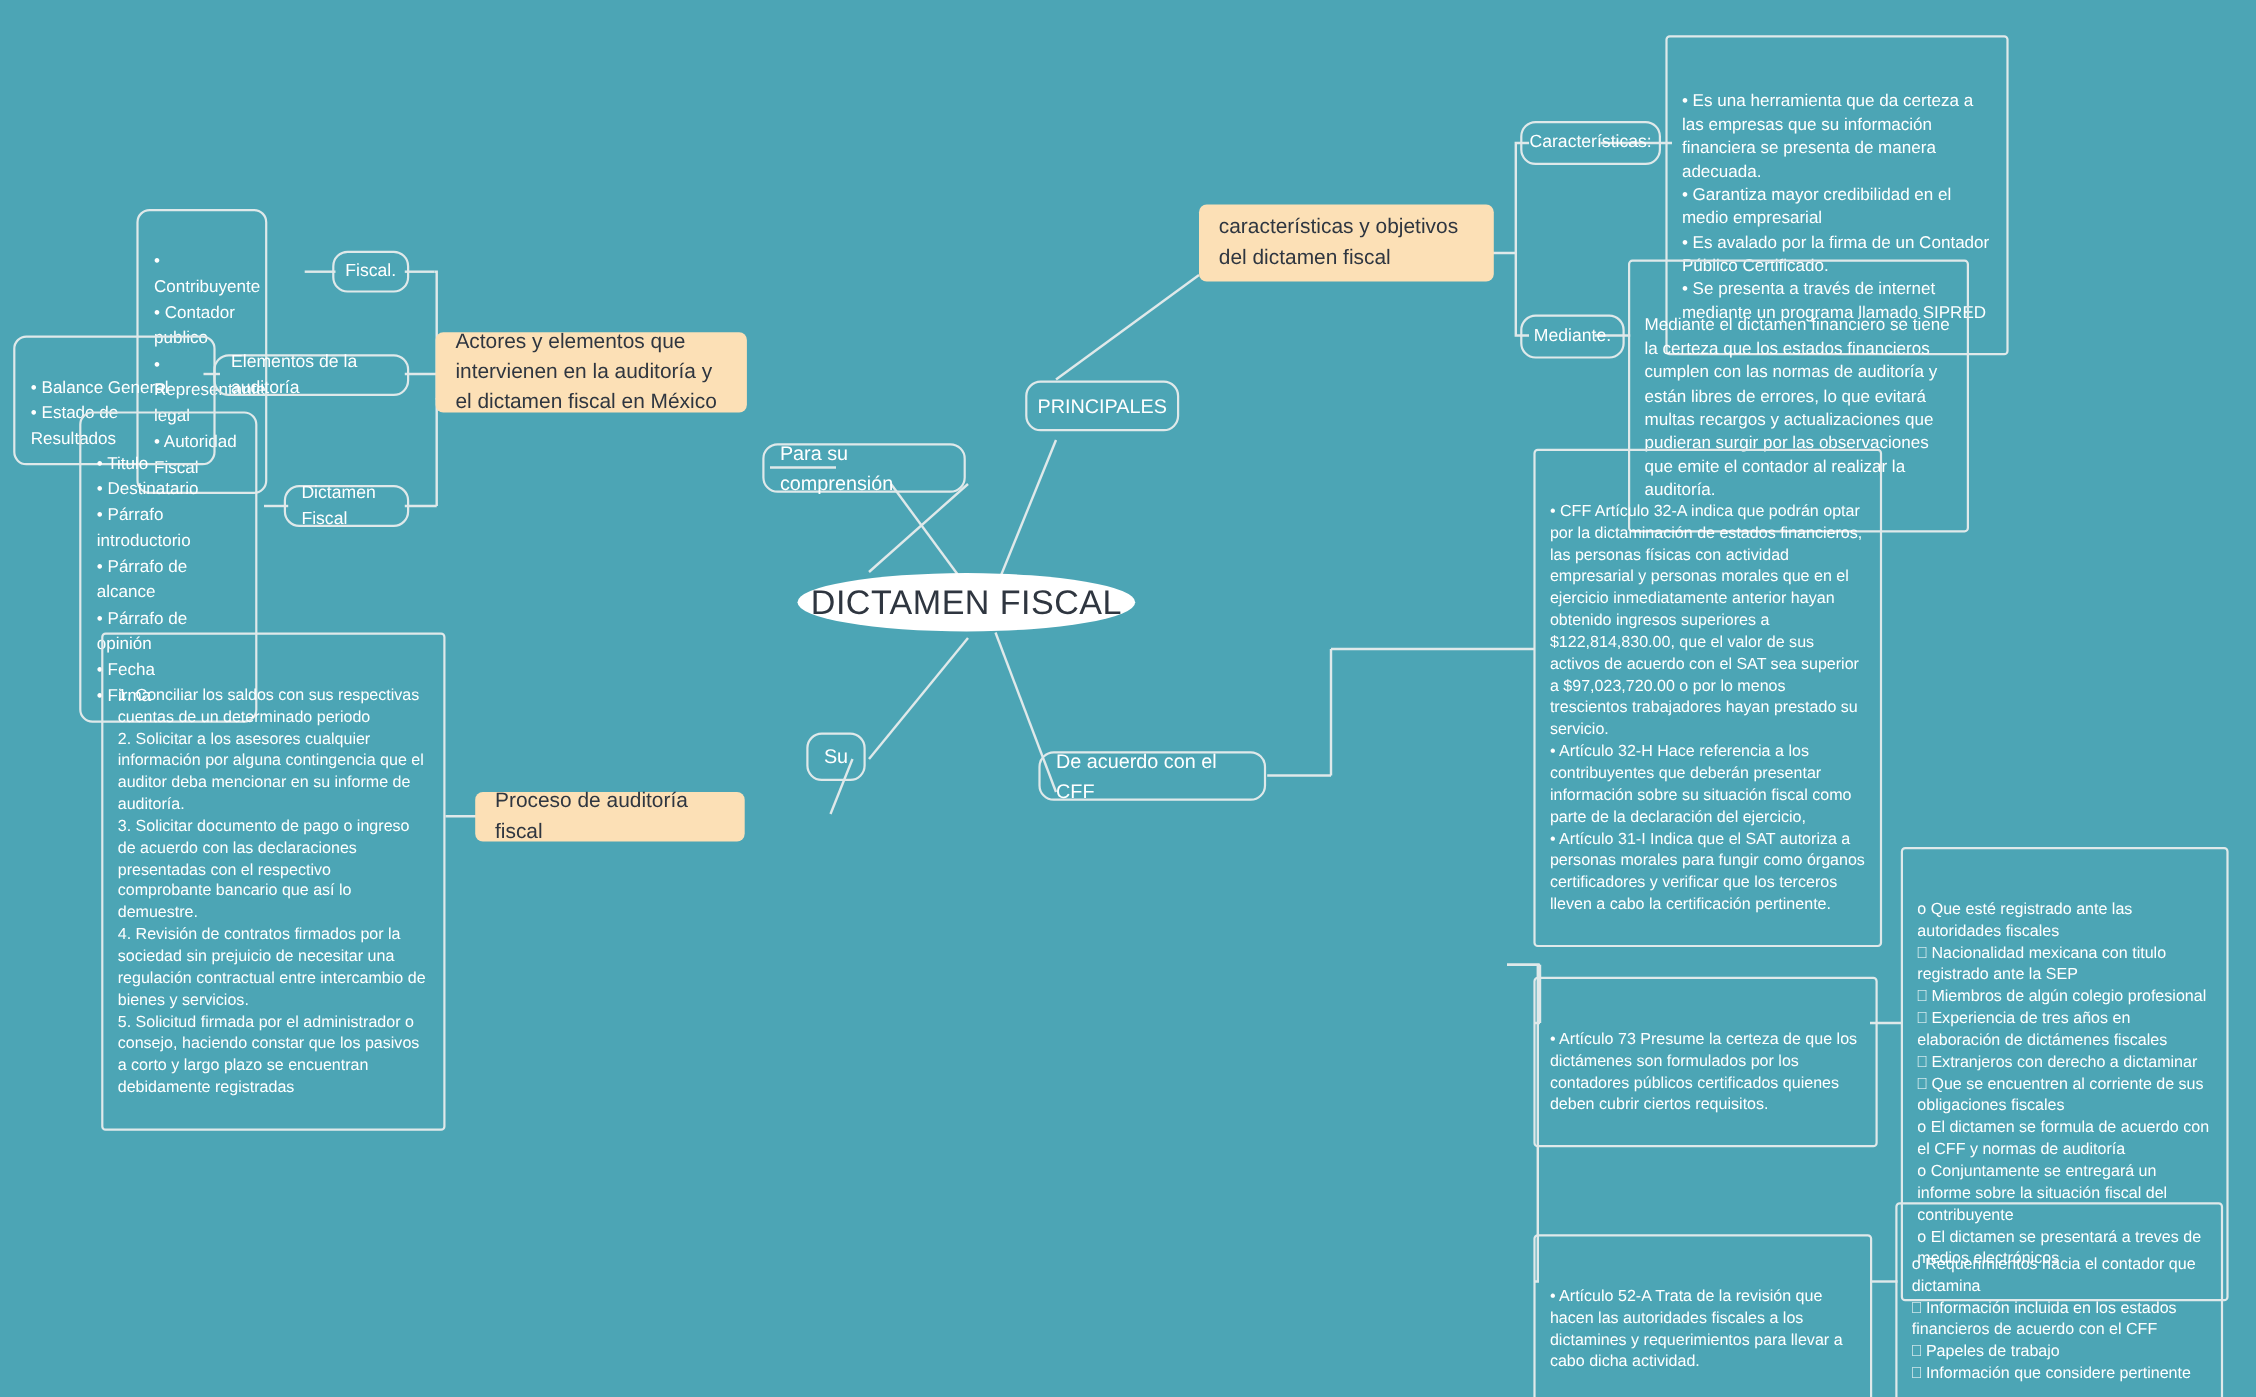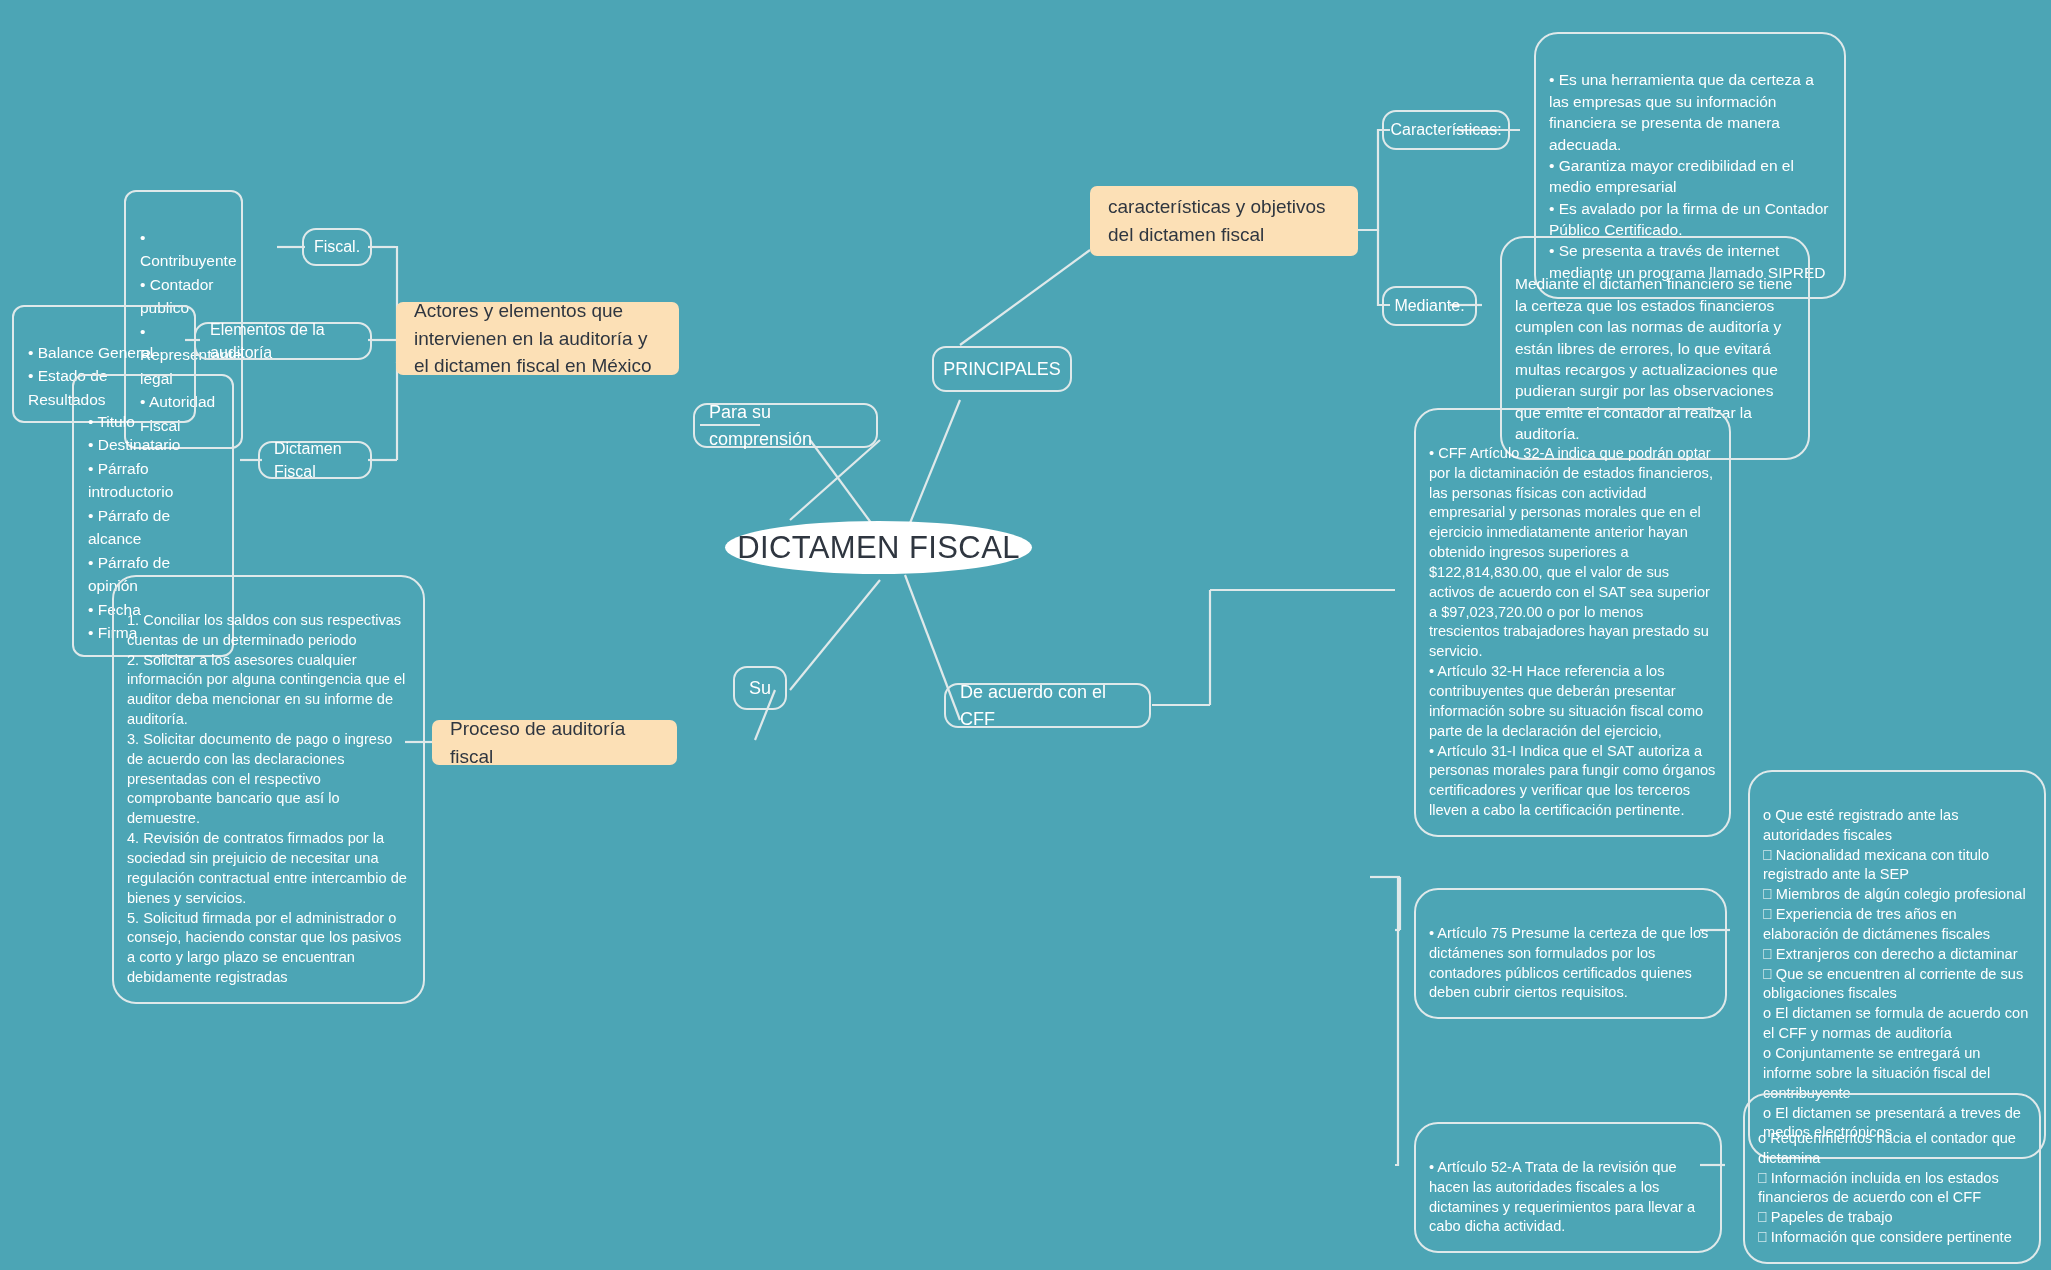--- a/index.html
+++ b/index.html
@@ -45,29 +45,28 @@
     display:flex;align-items:center;
     padding:9px 14px;
     font-size:18px;
     line-height:1.45;
   }
   .outlined.pill{border-radius:14px;justify-content:center;}
 
   
   .detail{
     border:2px solid #dfe9ea;
-    border-radius:24px;
+    border-radius:4px;
     color:#ffffff;
-    padding:14px 13px;
+    padding:26px 13px;
     font-size:15.5px;
     line-height:1.38;
     white-space:pre-line;
     box-sizing:border-box;
     display:block;
-    margin-left:20px;
   }
   .detail.sm{font-size:14.6px;line-height:1.36;}
   .list{
     border:2px solid #dfe9ea;
     border-radius:12px;
     color:#ffffff;
     padding:10px 14px;
     font-size:16.5px;
     line-height:1.5;
     white-space:pre-line;
@@ -211,21 +210,21 @@
   </div>
 
   <div class="node detail sm" style="left:1394px;top:408px;width:317px;min-height:355px;">
     <span>• CFF Artículo 32-A indica que podrán optar por la dictaminación de estados financieros, las personas físicas con actividad empresarial y personas morales que en el ejercicio inmediatamente anterior hayan obtenido ingresos superiores a $122,814,830.00, que el valor de sus activos de acuerdo con el SAT sea superior a $97,023,720.00 o por lo menos trescientos trabajadores hayan prestado su servicio.
 • Artículo 32-H Hace referencia a los contribuyentes que deberán presentar información sobre su situación fiscal como parte de la declaración del ejercicio,
 • Artículo 31-I Indica que el SAT autoriza a personas morales para fungir como órganos certificadores y verificar que los terceros lleven a cabo la certificación pertinente.</span>
   </div>
 
 
   <div class="node detail sm" style="left:1394px;top:888px;width:313px;min-height:86px;">
-    <span>• Artículo 75 Presume la certeza de que los dictámenes son formulados por los contadores públicos certificados quienes deben cubrir ciertos requisitos.</span>
+    <span>• Artículo 73 Presume la certeza de que los dictámenes son formulados por los contadores públicos certificados quienes deben cubrir ciertos requisitos.</span>
   </div>
   <div class="node detail sm" style="left:1728px;top:770px;width:298px;min-height:288px;">
     <span>o Que esté registrado ante las autoridades fiscales
 ⎕ Nacionalidad mexicana con titulo registrado ante la SEP
 ⎕ Miembros de algún colegio profesional
 ⎕ Experiencia de tres años en elaboración de dictámenes fiscales
 ⎕ Extranjeros con derecho a dictaminar
 ⎕ Que se encuentren al corriente de sus obligaciones fiscales
 o El dictamen se formula de acuerdo con el CFF y normas de auditoría
 o Conjuntamente se entregará un informe sobre la situación fiscal del contribuyente

